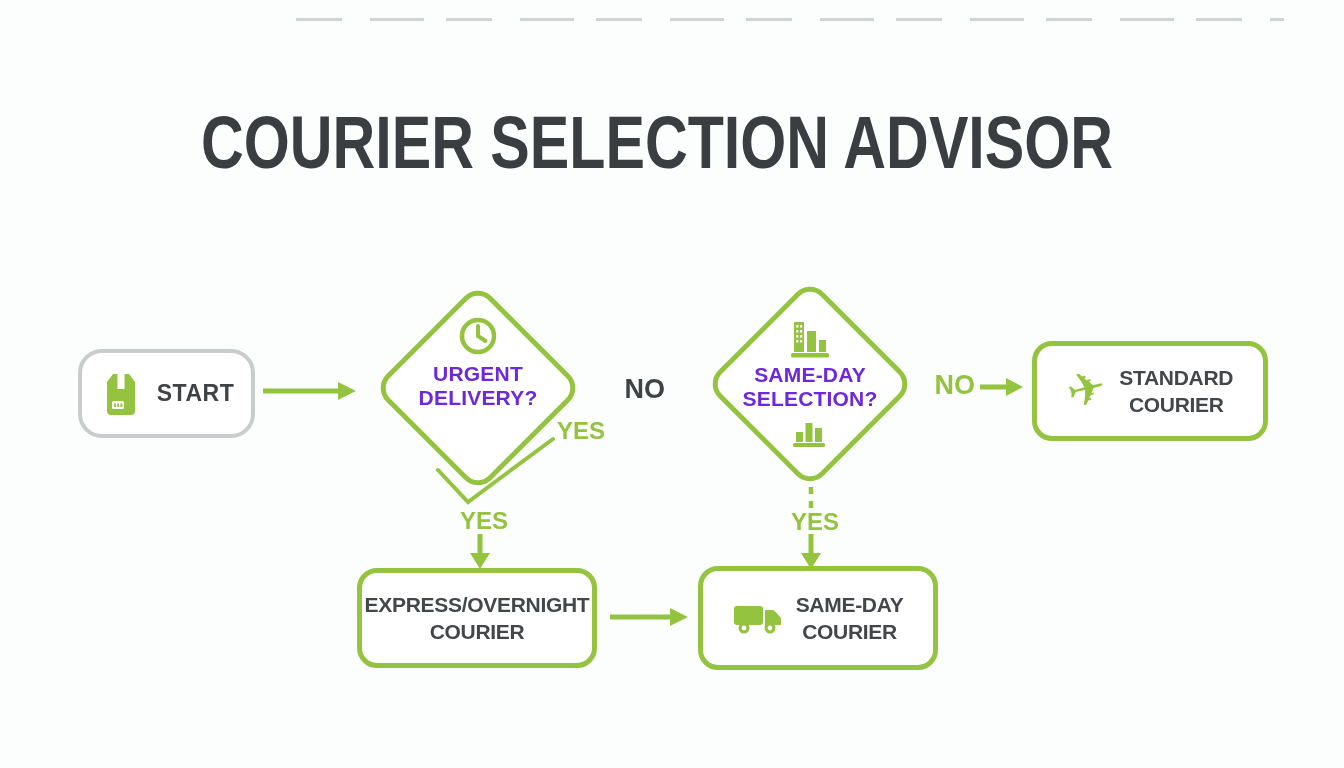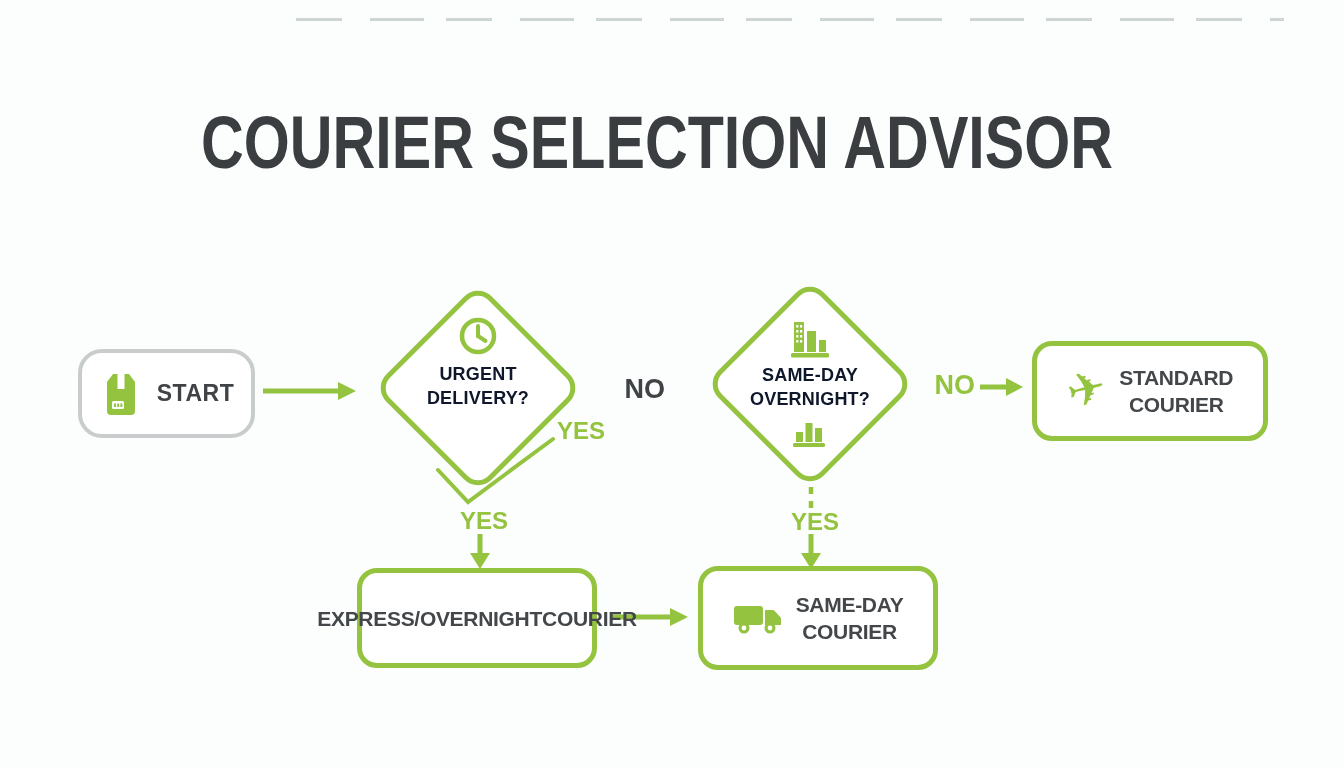--- a/index.html
+++ b/index.html
@@ -32,37 +32,37 @@
 
   .diamond-svg{position:absolute;}
   .d1{left:371px;top:263px;}
   .d2{left:703px;top:259px;}
   .diamond-content{
     position:absolute;display:flex;flex-direction:column;align-items:center;
     width:160px;text-align:center;
   }
   .dc1{left:398px;top:297px;}
   .dc2{left:730px;top:301px;}
-  .q-line{font-size:18px;line-height:24px;font-weight:bold;color:#0f172a;letter-spacing:.2px;}
+  .q-line{font-size:21px;line-height:24px;font-weight:bold;color:#6d28d9;letter-spacing:.2px;}
 
   .edge-label{position:absolute;font-weight:bold;text-align:right;white-space:nowrap;}
   .lbl-green{color:#94c33f;}
   .lbl-gray{color:#3f4346;}
   .yes-edge{left:549px;top:399px;width:56px;font-size:24px;}
   .yes-1{left:452px;top:489px;width:56px;font-size:24px;}
   .yes-2{left:783px;top:490px;width:56px;font-size:24px;}
   .no-1{left:615px;top:356px;width:50px;font-size:27px;}
   .no-2{left:925px;top:352px;width:50px;font-size:27px;}
 
   .outcome{
     position:absolute;box-sizing:border-box;background:#fff;
     border:5px solid #94c33f;border-radius:20px;
     display:flex;align-items:center;justify-content:center;
   }
-  .box-express{left:357px;top:550px;width:240px;height:100px;flex-direction:row;}
+  .box-express{left:357px;top:550px;width:240px;height:100px;flex-direction:column;}
   .box-sameday{left:698px;top:548px;width:240px;height:104px;gap:13px;}
   .box-standard{left:1032px;top:323px;width:236px;height:100px;gap:14px;}
   .o-line{font-size:21px;line-height:27px;font-weight:bold;color:#43474a;letter-spacing:-0.3px;text-align:center;}
   .o-col{display:flex;flex-direction:column;align-items:center;}
 
   .plane{
     font-family:"DejaVu Sans",sans-serif;font-size:46px;color:#94c33f;
     transform:rotate(-14deg);line-height:1;margin-top:-4px;
   }
   .ic{display:block;}
@@ -138,21 +138,21 @@
         <rect x="12" y="11" width="2.2" height="2.6" fill="#fff"></rect>
       <rect x="8.2" y="16" width="2.2" height="2.6" fill="#fff"></rect>
         <rect x="12" y="16" width="2.2" height="2.6" fill="#fff"></rect>
       <rect x="8.2" y="21" width="2.2" height="2.6" fill="#fff"></rect>
         <rect x="12" y="21" width="2.2" height="2.6" fill="#fff"></rect>
       <rect x="19" y="12" width="9" height="21" fill="#94c33f"></rect>
       <rect x="31" y="21" width="7" height="12" fill="#94c33f"></rect>
       <rect x="3" y="34" width="38" height="4.5" rx="1.5" fill="#94c33f"></rect>
     </svg>
     <span class="q-line">SAME-DAY</span>
-    <span class="q-line">OVERNIGHT?</span>
+    <span class="q-line">SELECTION?</span>
     <svg class="ic" width="36" height="30" viewBox="0 0 36 30" style="margin-top:7px;">
       <rect x="4" y="14" width="7" height="10" fill="#94c33f"></rect>
       <rect x="13.5" y="5" width="7" height="19" fill="#94c33f"></rect>
       <rect x="23" y="10" width="7" height="14" fill="#94c33f"></rect>
       <rect x="1" y="25" width="32" height="4" rx="1.5" fill="#94c33f"></rect>
     </svg>
   </div>
 
   <div class="edge-label lbl-green yes-edge">YES</div>
   <div class="edge-label lbl-green yes-1">YES</div>

